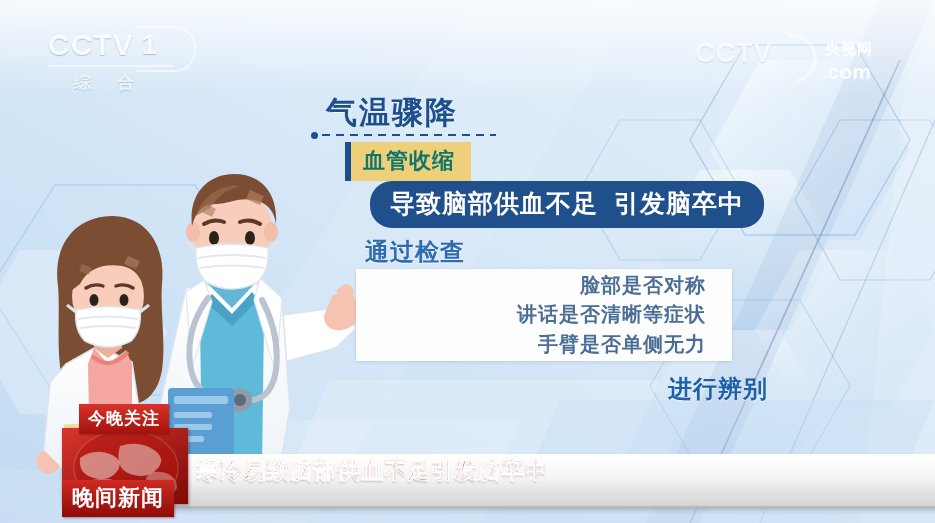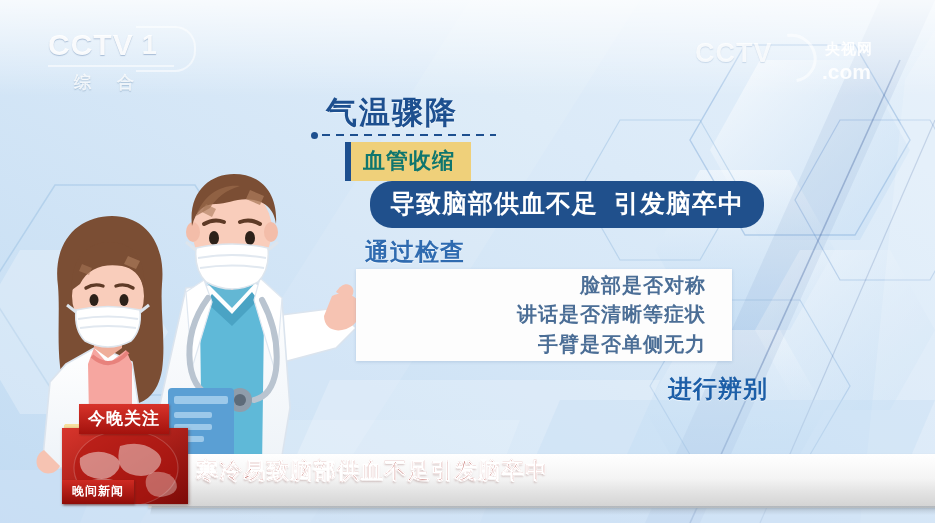--- a/index.html
+++ b/index.html
@@ -190,21 +190,21 @@
     position:absolute;left:0;top:24px;width:126px;height:76px;
     background:linear-gradient(135deg,#c9211c 0%,#9d0f0b 45%,#7e0b08 100%);
     box-shadow:1px 1px 3px rgba(80,25,20,.5);
     overflow:hidden;
     z-index:2;
   }
   .badge-globe svg{position:absolute;left:0;top:0;}
   .badge-bottom{
     position:absolute;left:0;top:76px;
     background:linear-gradient(180deg,#cf2a22,#8f0c08);
-    color:#fff;font-size:12px;font-weight:700;letter-spacing:1px;
+    color:#fff;font-size:22px;font-weight:700;letter-spacing:1px;
     padding:3px 10px 4px 10px;
     box-shadow:1px 1px 2px rgba(90,30,25,.45);
     z-index:4;
   }
 </style>
 </head>
 <body>
 
 <div id="stage">
 

